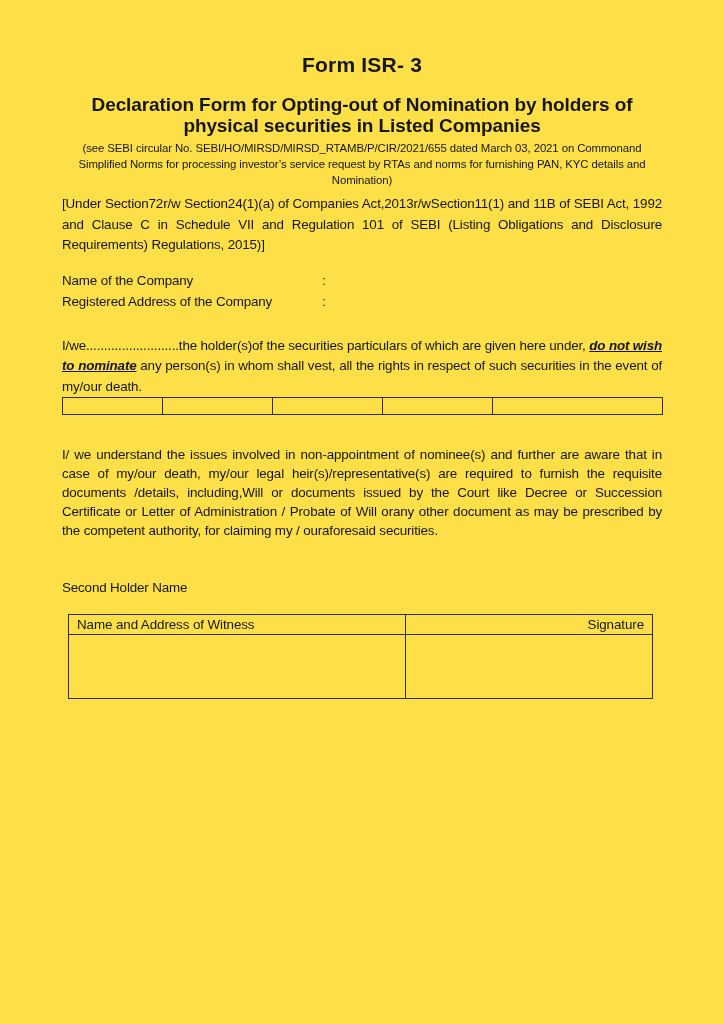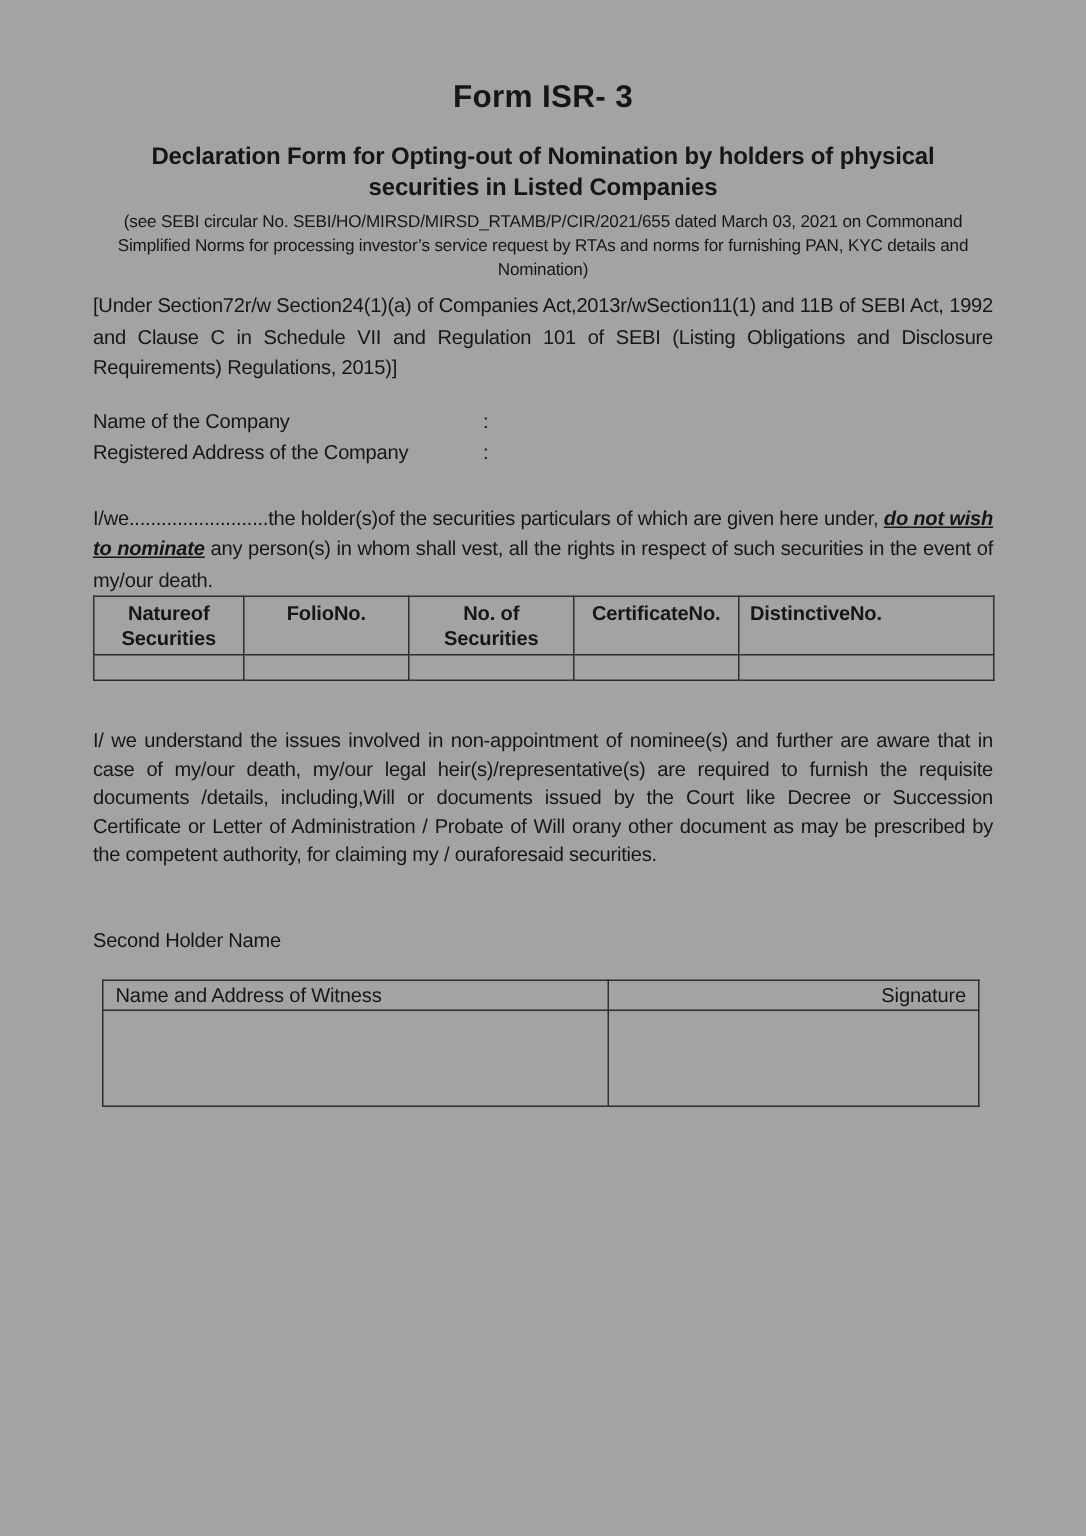--- a/index.html
+++ b/index.html
@@ -7,35 +7,35 @@
   body {
     width: 724px; height: 1024px;
     background: #ffffff;
     font-family: "Liberation Sans", "DejaVu Sans", sans-serif;
     color: #161616;
     overflow: hidden;
   }
   .page {
     width: 724px; height: 1024px;
     padding: 52px 62px 0 62px;
-    background: #a3a3a3;
+    background: #fde047;
   }
   .title {
     margin: 0 0 16px 0;
     text-align: center;
     font-size: 21px;
     font-weight: 700;
     letter-spacing: 0.2px;
     line-height: 26px;
   }
   .subtitle {
     margin: 0 auto 4px auto;
     max-width: 600px;
     text-align: center;
-    font-size: 16px;
+    font-size: 19px;
     font-weight: 700;
     line-height: 21px;
     letter-spacing: -0.1px;
   }
   .note {
     margin: 0 auto 6px auto;
     max-width: 580px;
     text-align: center;
     font-size: 11.4px;
     line-height: 16px;
@@ -145,27 +145,20 @@
 
   <table class="sec-table">
     <colgroup>
       <col style="width:100px">
         <col style="width:110px">
         <col style="width:110px">
         <col style="width:110px">
         <col style="width:170px">
     </colgroup>
     <tbody>
-        <tr>
-      <th>Natureof Securities</th>
-      <th>FolioNo.</th>
-      <th>No. of Securities</th>
-      <th>CertificateNo.</th>
-      <th class="left">DistinctiveNo.</th>
-    </tr>
     <tr>
       <td></td>
       <td></td>
       <td></td>
       <td></td>
       <td></td>
     </tr>
   </tbody>
     </table>
 

